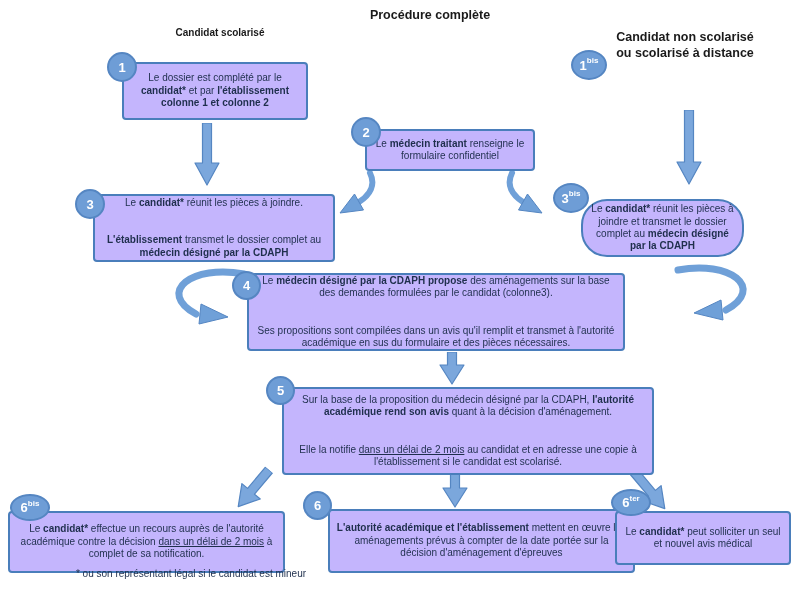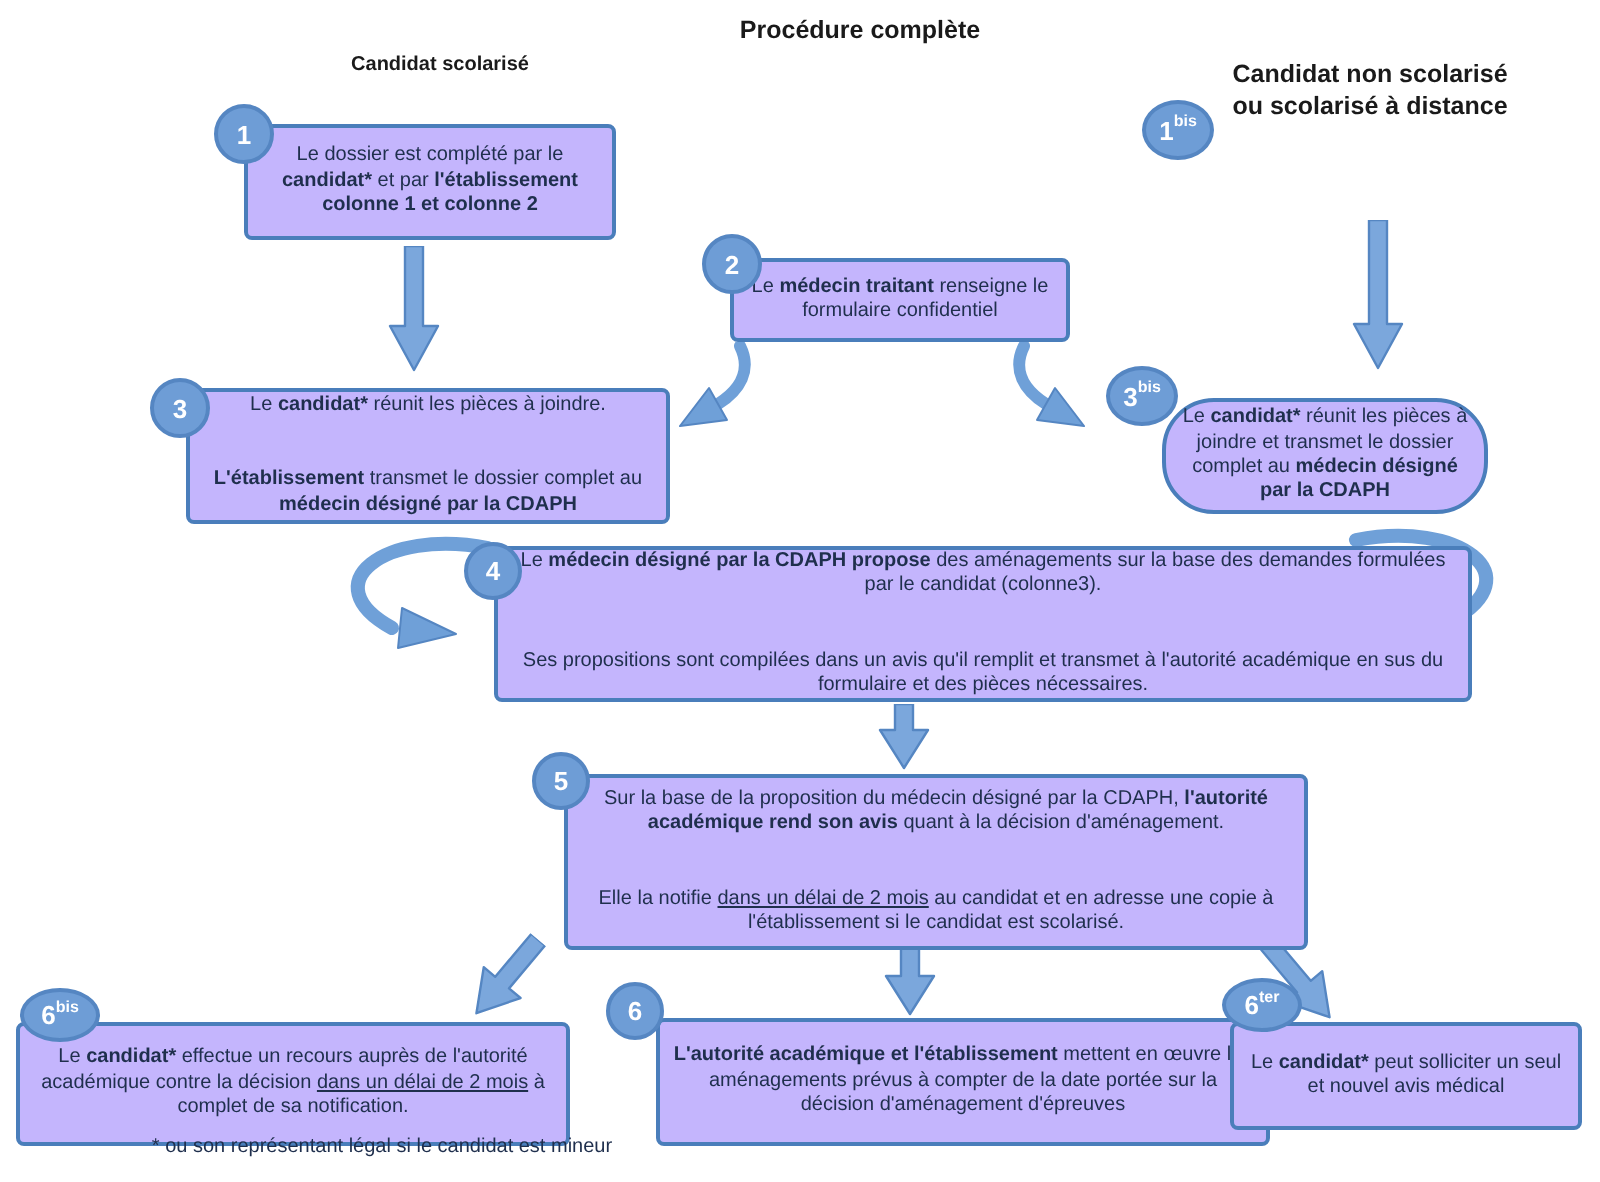--- a/index.html
+++ b/index.html
@@ -115,21 +115,21 @@
   </div>
 
   <div class="box" style="left:581px;top:199px;width:163px;height:58px;border-radius:26px;">
     <div class="para"><span>Le </span><span class="b">candidat*</span><span> réunit les pièces à joindre et transmet le dossier complet au </span><span class="b">médecin désigné par la CDAPH</span></div>
   </div>
   <div class="badge" style="left:553px;top:183px;width:36px;height:30px;">
     <span>3</span>
       <span class="sup">bis</span>
   </div>
 
-  <div class="box" style="left:247px;top:273px;width:489px;height:78px;">
+  <div class="box" style="left:247px;top:273px;width:378px;height:78px;">
     <div class="para"><span>Le </span><span class="b">médecin désigné par la CDAPH propose</span><span> des aménagements sur la base des demandes formulées par le candidat (colonne3).</span></div>
     <div class="para"><span>Ses propositions sont compilées dans un avis qu'il remplit et transmet à l'autorité académique en sus du formulaire et des pièces nécessaires.</span></div>
   </div>
   <div class="badge" style="left:232px;top:271px;width:29px;height:29px;">
     <span>4</span>
   </div>
 
   <div class="box" style="left:282px;top:387px;width:372px;height:88px;">
     <div class="para"><span>Sur la base de la proposition du médecin désigné par la CDAPH, </span><span class="b">l'autorité académique rend son avis</span><span> quant à la décision d'aménagement.</span></div>
     <div class="para"><span>Elle la notifie </span><span class="u">dans un délai de 2 mois</span><span> au candidat et en adresse une copie à l'établissement si le candidat est scolarisé.</span></div>

